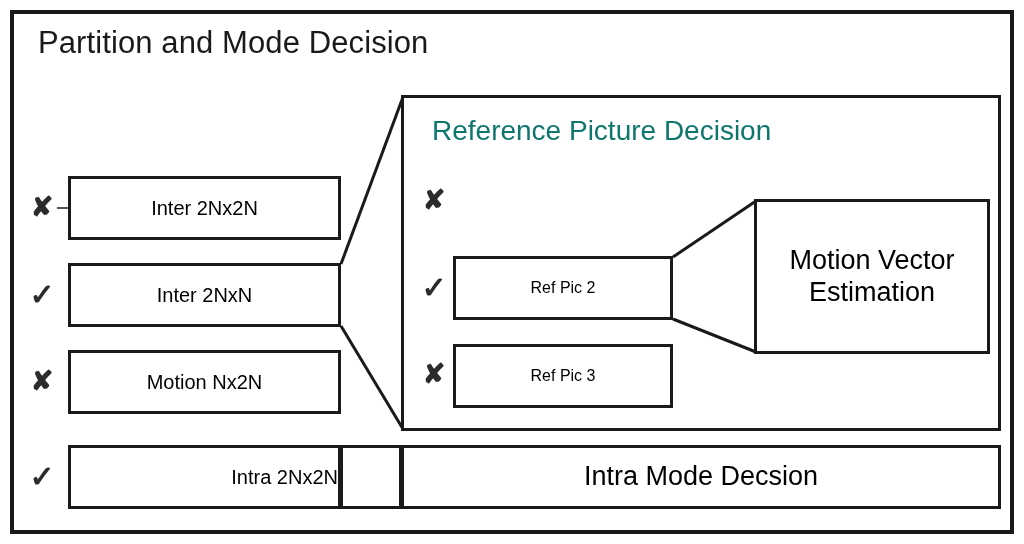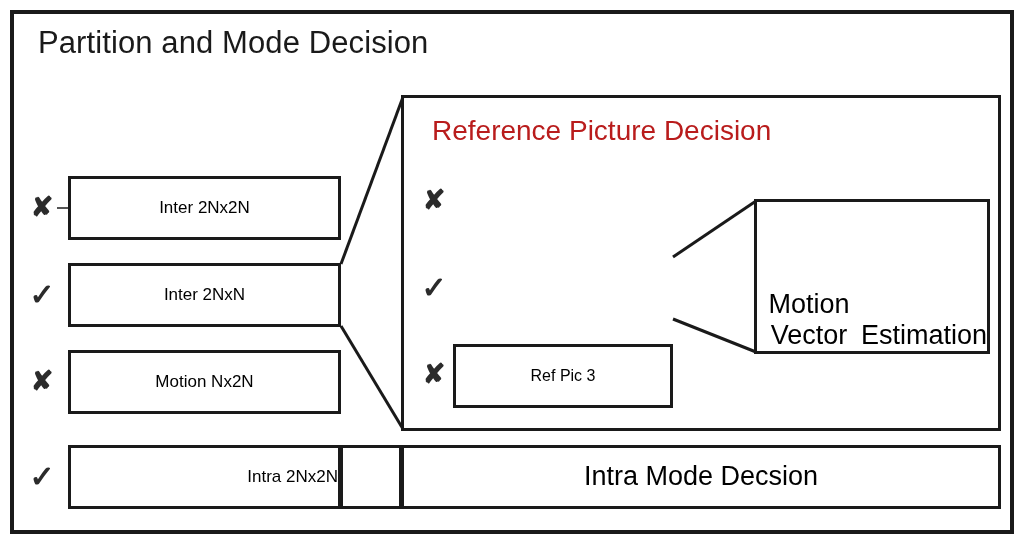--- a/index.html
+++ b/index.html
@@ -64,30 +64,30 @@
     white-space: nowrap;
     color: #1a1a1a;
   }
   .title-panel {
     position: absolute;
     left: 432px;
     top: 115px;
     font-size: 28px;
     font-weight: 400;
     white-space: nowrap;
-    color: #b91c1c;
+    color: #0f766e;
     text-align: center;
   }
 
   
   .mode-box {
     left: 68px;
     width: 273px;
     height: 64px;
-    font-size: 17px;
+    font-size: 20px;
     border-width: 3px;
   }
   #mode-inter-2nx2n { top: 176px; }
   #mode-inter-2nxn  { top: 263px; }
   #mode-inter-nx2n  { top: 350px; }
   #mode-intra-2nx2n { top: 445px; justify-content: flex-end; }
 
   
   .refpic-box {
     left: 453px;
@@ -101,22 +101,21 @@
   #refpic-3 { top: 344px; }
 
   
   #mv-estimation {
     left: 754px;
     top: 199px;
     width: 236px;
     height: 155px;
     font-size: 27px;
     border-width: 3px;
-    flex-direction: row;
-    align-items: flex-end;
+    flex-direction: column;
   }
   #mv-estimation .mv-line { display: block; }
 
   
   #spacer-box {
     left: 340px;
     top: 445px;
     width: 62px;
     height: 64px;
     border-width: 3px;
@@ -202,20 +201,23 @@
   </div>
 
   <div class="marker check" id="marker-intra-2nx2n">✓</div>
   <div class="box mode-box" id="mode-intra-2nx2n">
     <span>Intra 2Nx2N</span>
   </div>
 
   <div class="marker cross" id="marker-refpic-1">✘</div>
 
   <div class="marker check" id="marker-refpic-2">✓</div>
+  <div class="box refpic-box" id="refpic-2">
+    <span>Ref Pic 2</span>
+  </div>
 
   <div class="marker cross" id="marker-refpic-3">✘</div>
   <div class="box refpic-box" id="refpic-3">
     <span>Ref Pic 3</span>
   </div>
 
   <div class="box" id="mv-estimation">
     <span class="mv-line">Motion Vector</span>
     <span class="mv-line">Estimation</span>
   </div>

